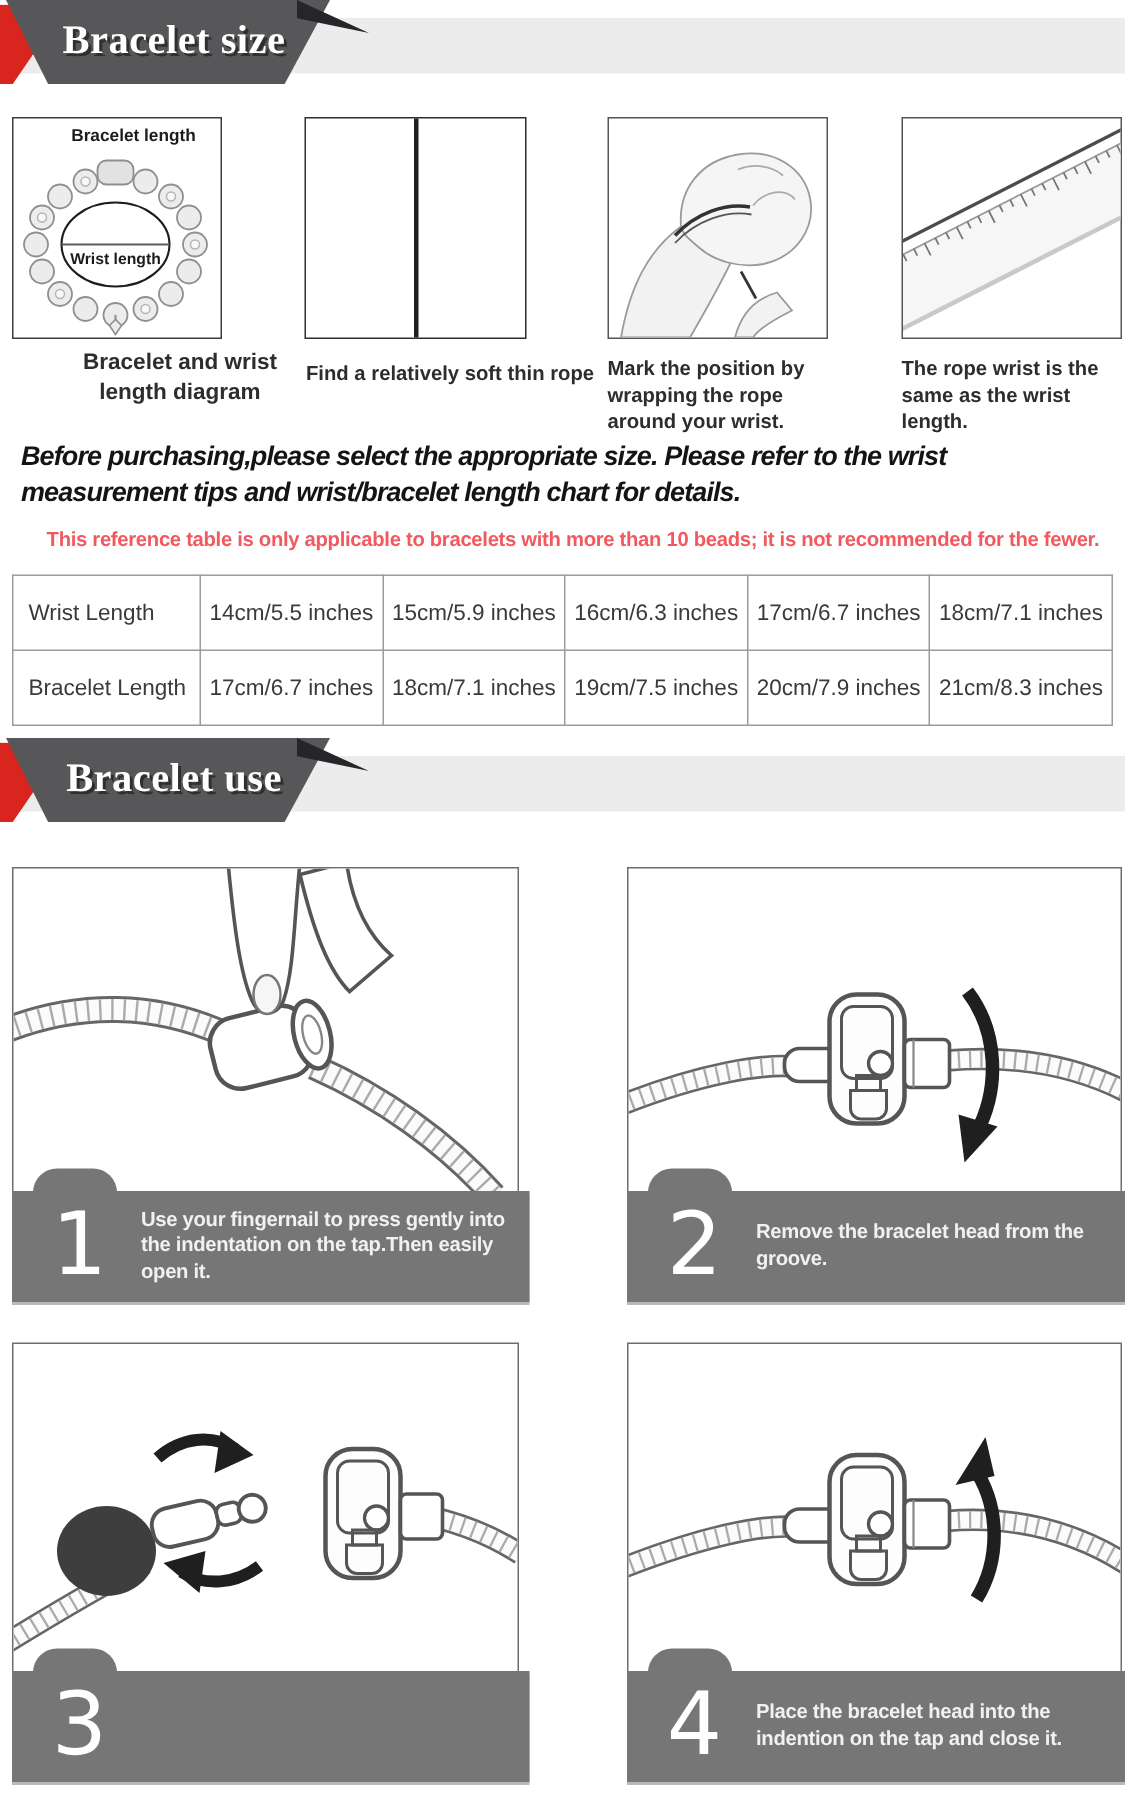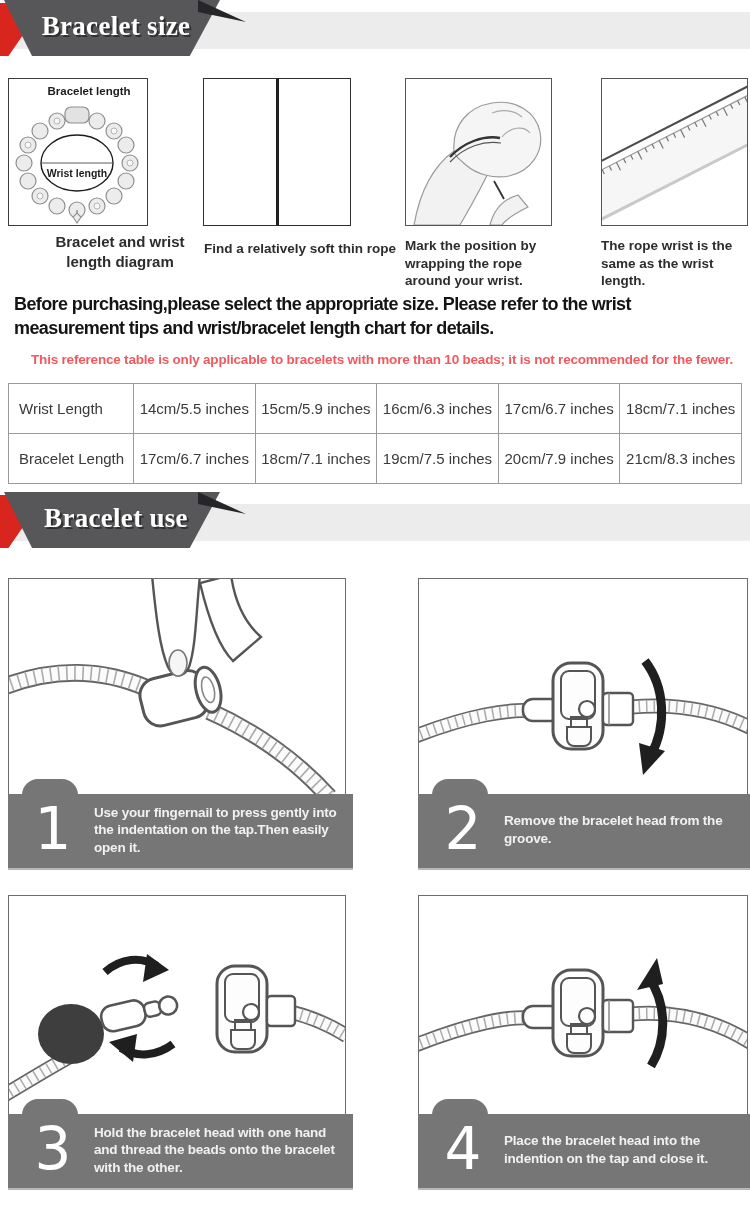--- a/index.html
+++ b/index.html
@@ -19,21 +19,21 @@
         font-size:27px;font-weight:800;color:#fff;letter-spacing:.3px;
         text-shadow:2px 2px 0 rgba(40,40,40,.85);}
 
   
   .mbox{position:absolute;background:#fff;border:1.5px solid #3c3c3c;box-sizing:border-box;}
   .mcap{position:absolute;font-weight:700;color:#2d2d2d;line-height:1.3;}
   .diag-label{position:absolute;font-weight:700;color:#1c1c1c;}
 
   
   .intro{position:absolute;left:14px;top:292px;width:730px;font-size:18px;font-weight:700;
-        color:#141414;line-height:1.35;letter-spacing:-0.6px;}
+        color:#141414;line-height:1.35;letter-spacing:-0.6px;font-style:italic;}
   .note{position:absolute;left:14px;top:352px;width:736px;font-size:13.5px;font-weight:700;
         color:#f2595e;letter-spacing:-0.2px;white-space:nowrap;text-align:center;}
 
   
   table.size{position:absolute;left:8px;top:383px;width:734px;border-collapse:collapse;
         background:#fff;}
   table.size td{border:1.6px solid #9b9b9b;height:49px;font-size:15px;color:#3a3a3a;
         text-align:center;padding:0 2px;}
   table.size td.rowhead{width:112px;text-align:left;padding-left:10px;}
 
@@ -245,21 +245,20 @@
           <rect x="216" y="78" width="34" height="48" rx="8" fill="none" stroke="#555" stroke-width="2"></rect>
           <circle cx="242" cy="116" r="8" fill="#fff" stroke="#555" stroke-width="2.2"></circle>
           <rect x="226" y="124" width="16" height="10" fill="none" stroke="#555" stroke-width="2"></rect>
           <path d="M222,134 h24 v12 a7 7 0 0 1 -7 7 h-10 a7 7 0 0 1 -7 -7 z" fill="none" stroke="#555" stroke-width="2"></path>
         </g>
         <rect x="258" y="100" width="28" height="30" rx="4" fill="#fff" stroke="#555" stroke-width="2.4"></rect>
       </svg>
     </div>
     <div class="cap">
       <div class="num">3</div>
-      <div class="txt">Hold the bracelet head with one hand and thread the beads onto the bracelet with the other.</div>
     </div>
   </div>
 
   <div class="step" style="left:418px;top:895px;width:330px;height:293px;">
     <div class="illus">
       <svg width="328" height="219" viewBox="0 0 328 219" preserveAspectRatio="none">
         <path d="M-6,150 C50,128 90,120 112,122" fill="none" stroke="#666" stroke-width="15"></path>
         <path d="M-6,150 C50,128 90,120 112,122" fill="none" stroke="#fbfbfb" stroke-width="11.5"></path>
         <path d="M-6,150 C50,128 90,120 112,122" fill="none" stroke="#aaa" stroke-width="11.5" stroke-dasharray="1.5 6"></path>
         <path d="M212,118 C260,114 300,126 334,148" fill="none" stroke="#666" stroke-width="15"></path>

